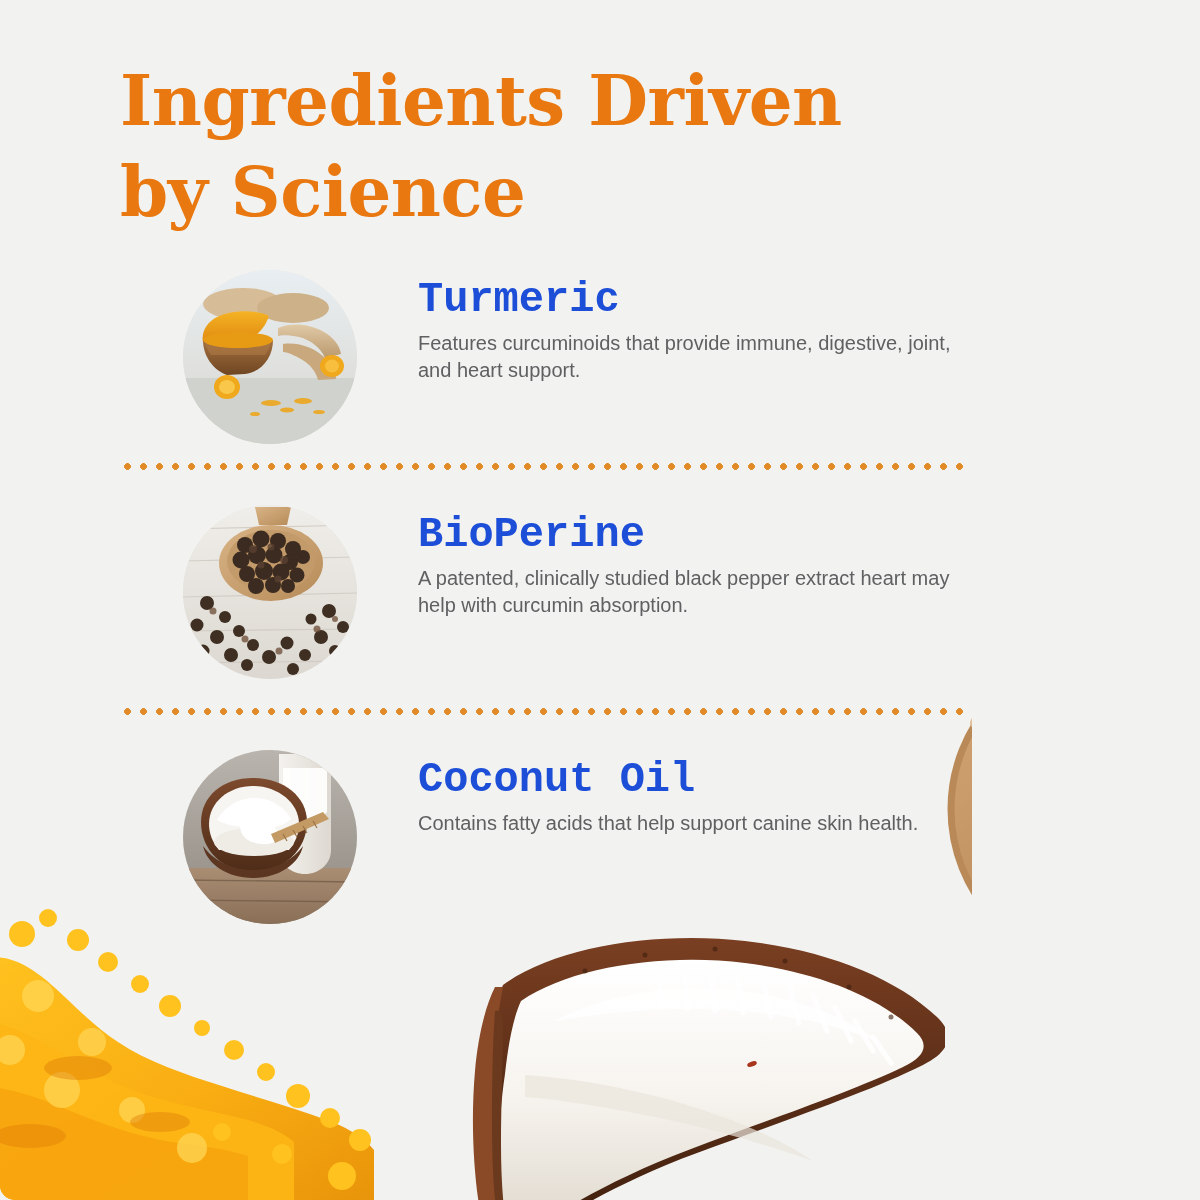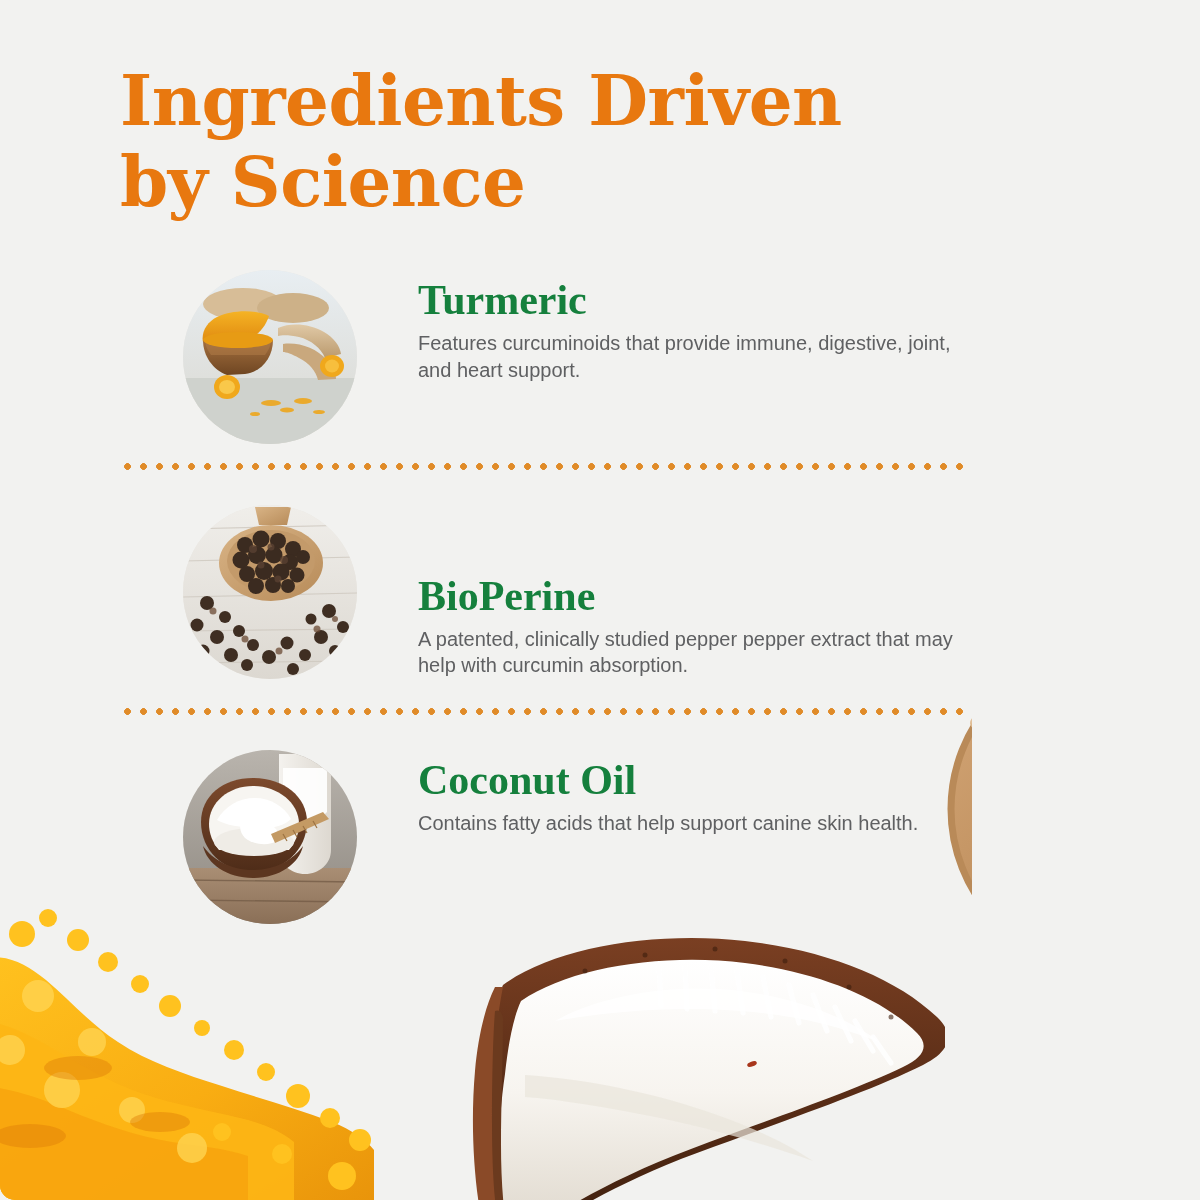--- a/index.html
+++ b/index.html
@@ -58,54 +58,54 @@
     width: 820px;
     text-align: left;
     color: #e8780f;
     font-family: "DejaVu Serif", serif;
     font-weight: bold;
     font-size: 69px;
     line-height: 1.0;
     letter-spacing: -0.5px;
   }
   .title-line { display: block; }
-  .title-line.second { margin-top: 12px; }
+  .title-line.second { margin-top: 22px; }
 
   
   .row {
     position: absolute;
     left: 183px;
     display: flex;
     align-items: flex-start;
   }
   .row-1 { top: 270px; }
-  .row-2 { top: 505px; align-items: flex-end; }
+  .row-2 { top: 505px; }
   .row-3 { top: 750px; }
 
   .thumb {
     width: 174px;
     height: 174px;
     border-radius: 50%;
     overflow: hidden;
     position: relative;
     flex: 0 0 auto;
     background: #e9e7e2;
   }
   .thumb svg { display: block; width: 174px; height: 174px; }
 
   .row-text {
     margin-left: 61px;
     padding-top: 8px;
   }
   .ing-name {
-    color: #15803d;
+    color: #1d4ed8;
     font-size: 42px;
     font-weight: bold;
     line-height: 1.05;
-    font-family: Liberation Serif, serif;
+    font-family: Liberation Mono, monospace;
     white-space: nowrap;
   }
   .ing-desc {
     color: #5f6062;
     font-size: 20px;
     line-height: 1.33;
     margin-top: 8px;
     font-family: "Liberation Sans", sans-serif;
     max-width: 660px;
   }
@@ -293,21 +293,21 @@
           <circle cx="30" cy="106" r="3.5"></circle>
             <circle cx="62" cy="134" r="3.5"></circle>
             <circle cx="96" cy="146" r="3.5"></circle>
           <circle cx="134" cy="124" r="3.5"></circle>
             <circle cx="152" cy="114" r="3"></circle>
         </g>
       </svg>
     </div>
     <div class="row-text">
       <div class="ing-name">BioPerine</div>
-      <div class="ing-desc">A patented, clinically studied pepper pepper extract that may help with curcumin absorption.</div>
+      <div class="ing-desc">A patented, clinically studied black pepper extract heart may help with curcumin absorption.</div>
     </div>
   </div>
 
   <div class="row row-3">
     <div class="thumb">
       <svg viewBox="0 0 174 174" preserveAspectRatio="xMidYMid slice">
         <defs>
           <linearGradient id="cbg" x1="0" y1="0" x2="0" y2="1">
             <stop offset="0" stop-color="#b9b4ad"></stop>
               <stop offset="1" stop-color="#8e8880"></stop>

